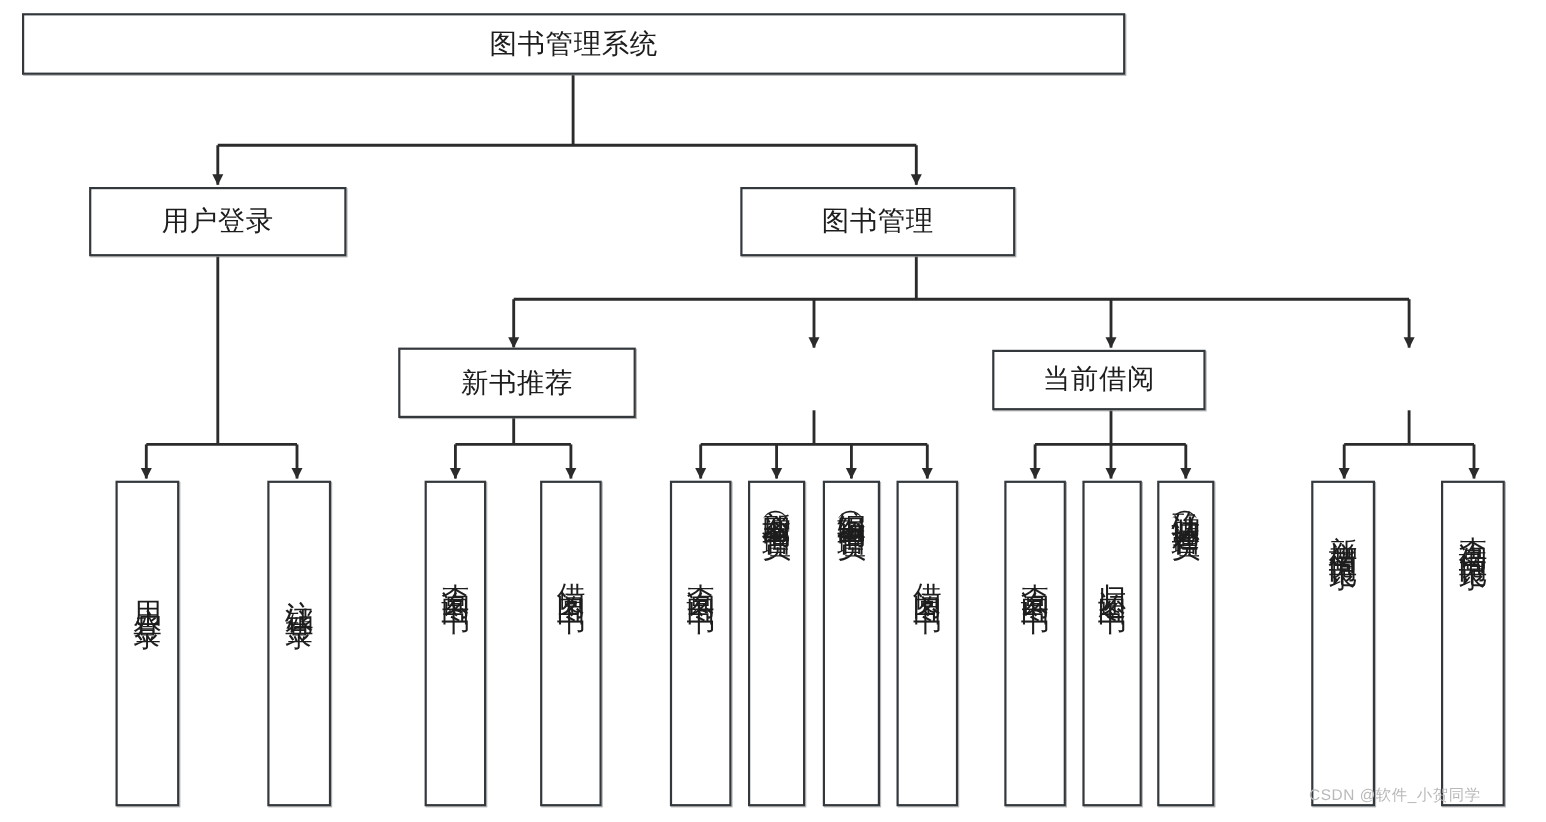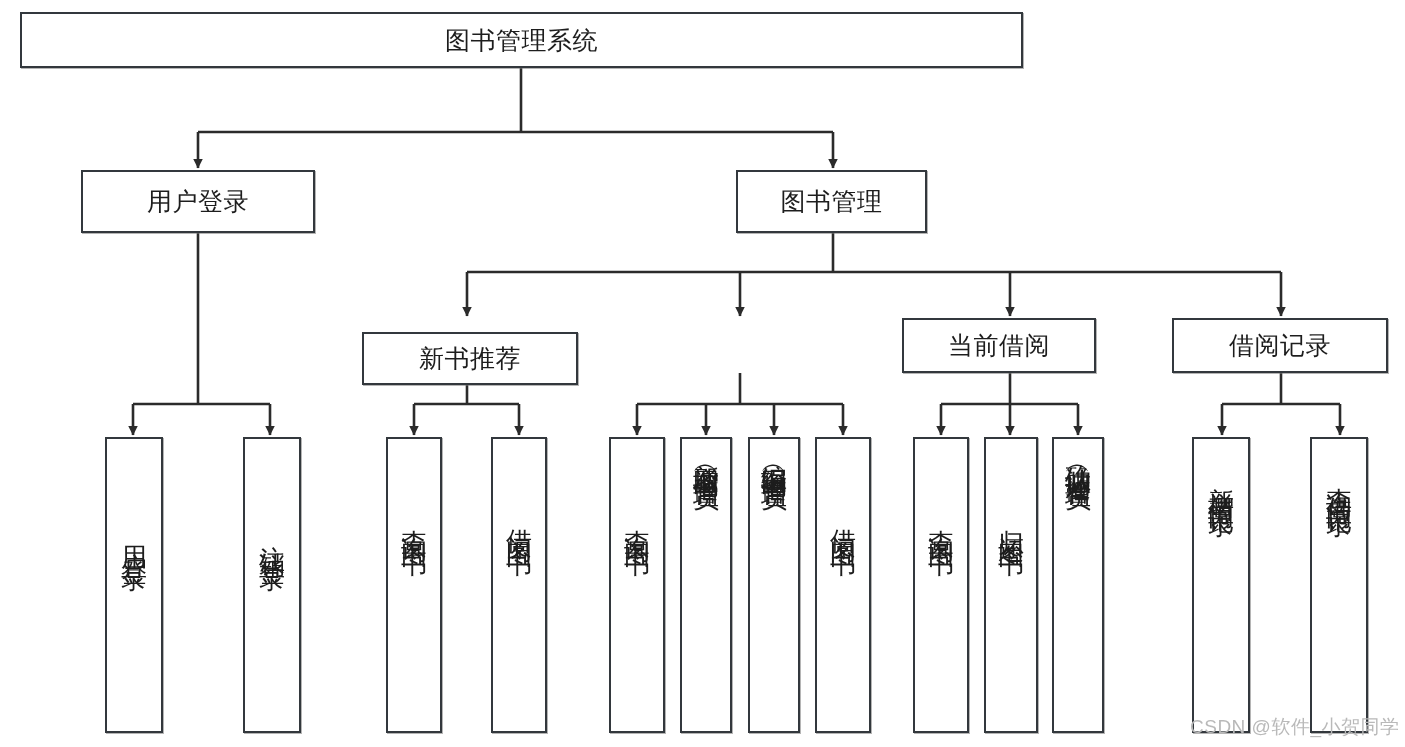--- a/index.html
+++ b/index.html
@@ -67,21 +67,21 @@
     margin: 0 auto;
   }
   .node.vert.tall .label {
     letter-spacing: 3px;
   }
   .node.vert.mid .label {
     letter-spacing: 5px;
   }
   .watermark {
     position: absolute;
-    font-size: 19px;
+    font-size: 14px;
     color: #b9b9b9;
     white-space: nowrap;
     letter-spacing: 0.5px;
     user-select: none;
   }
 </style>
 </head>
 <body>
 
 <div id="canvas">
@@ -149,36 +149,33 @@
   </svg>
 
   <div class="node horiz root" style="left:20px; top:12px; width:1003px; height:56px;">
     <span class="label">图书管理系统</span>
   </div>
 
   <div class="node horiz" style="left:81px; top:170px; width:234px; height:63px;">
     <span class="label">用户登录</span>
   </div>
 
-  <div class="node horiz" style="left:736px; top:170px; width:191px; height:63px;">
+  <div class="node horiz" style="left:673px; top:170px; width:250px; height:63px;">
     <span class="label">图书管理</span>
   </div>
 
-  <div class="node horiz" style="left:362px; top:332px; width:216px; height:53px;">
+  <div class="node horiz" style="left:362px; top:316px; width:216px; height:64px;">
     <span class="label">新书推荐</span>
   </div>
 
 
   <div class="node horiz" style="left:902px; top:318px; width:194px; height:55px;">
     <span class="label">当前借阅</span>
   </div>
 
-  <div class="node horiz" style="left:1172px; top:318px; width:216px; height:55px;">
-    <span class="label">借阅记录</span>
-  </div>
 
   <div class="node vert" style="left:105px; top:437px; width:58px; height:296px; padding-top:86px;">
     <span class="label">用户登录</span>
   </div>
 
   <div class="node vert" style="left:243px; top:437px; width:58px; height:296px; padding-top:86px;">
     <span class="label">注销登录</span>
   </div>
 
   <div class="node vert" style="left:386px; top:437px; width:56px; height:296px; padding-top:70px;">

